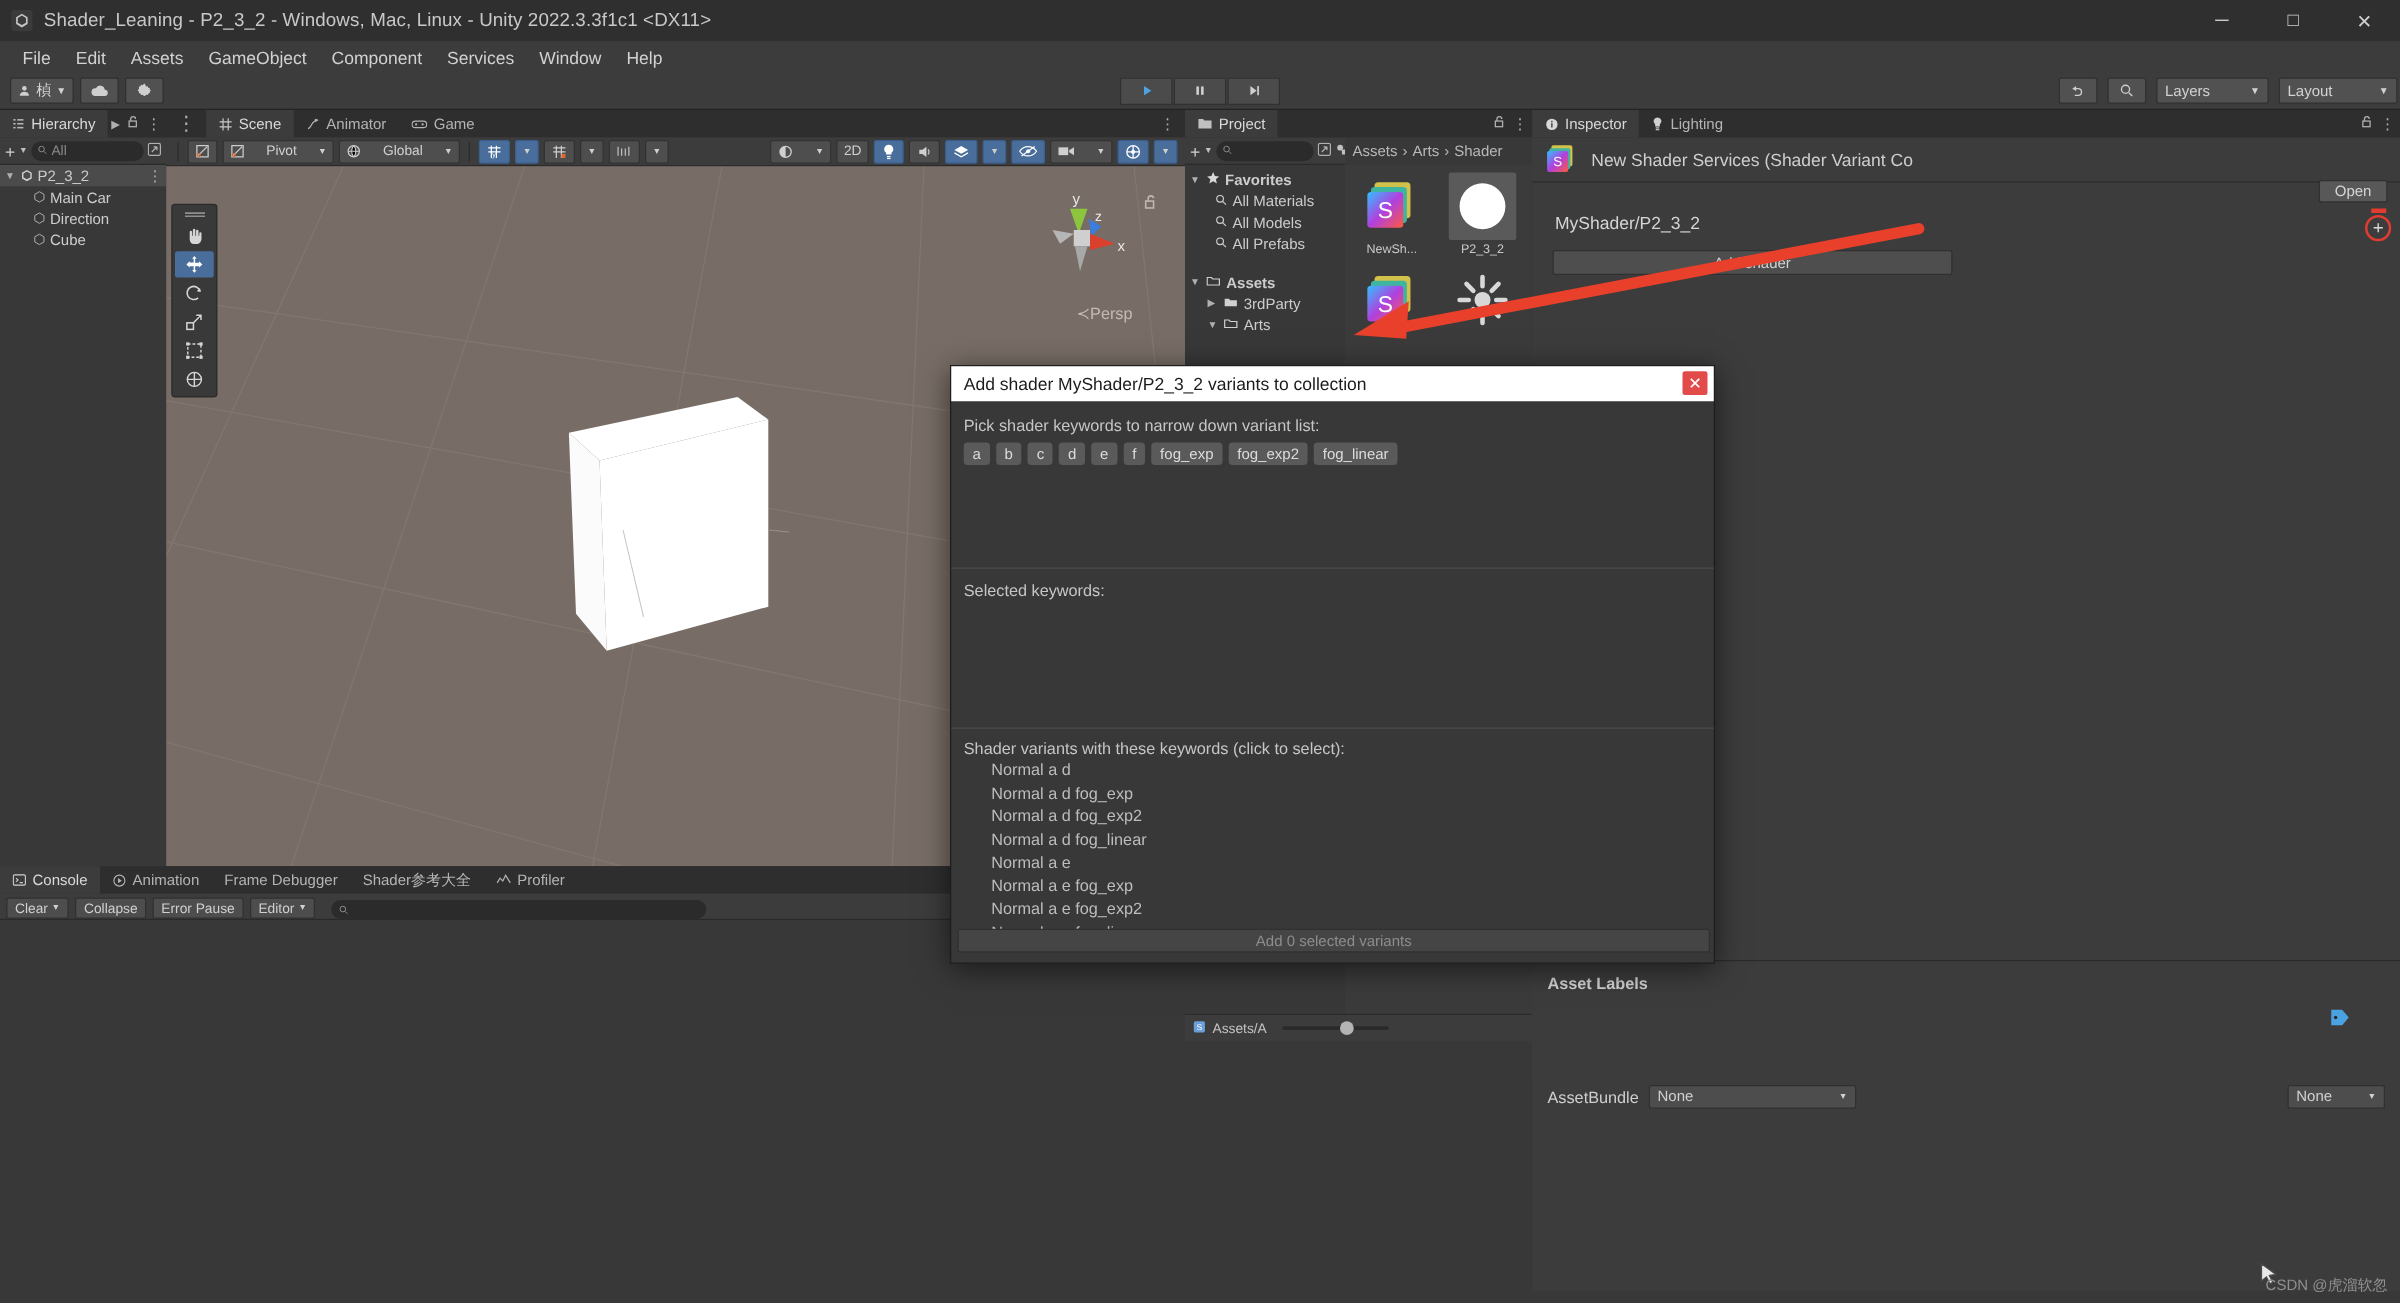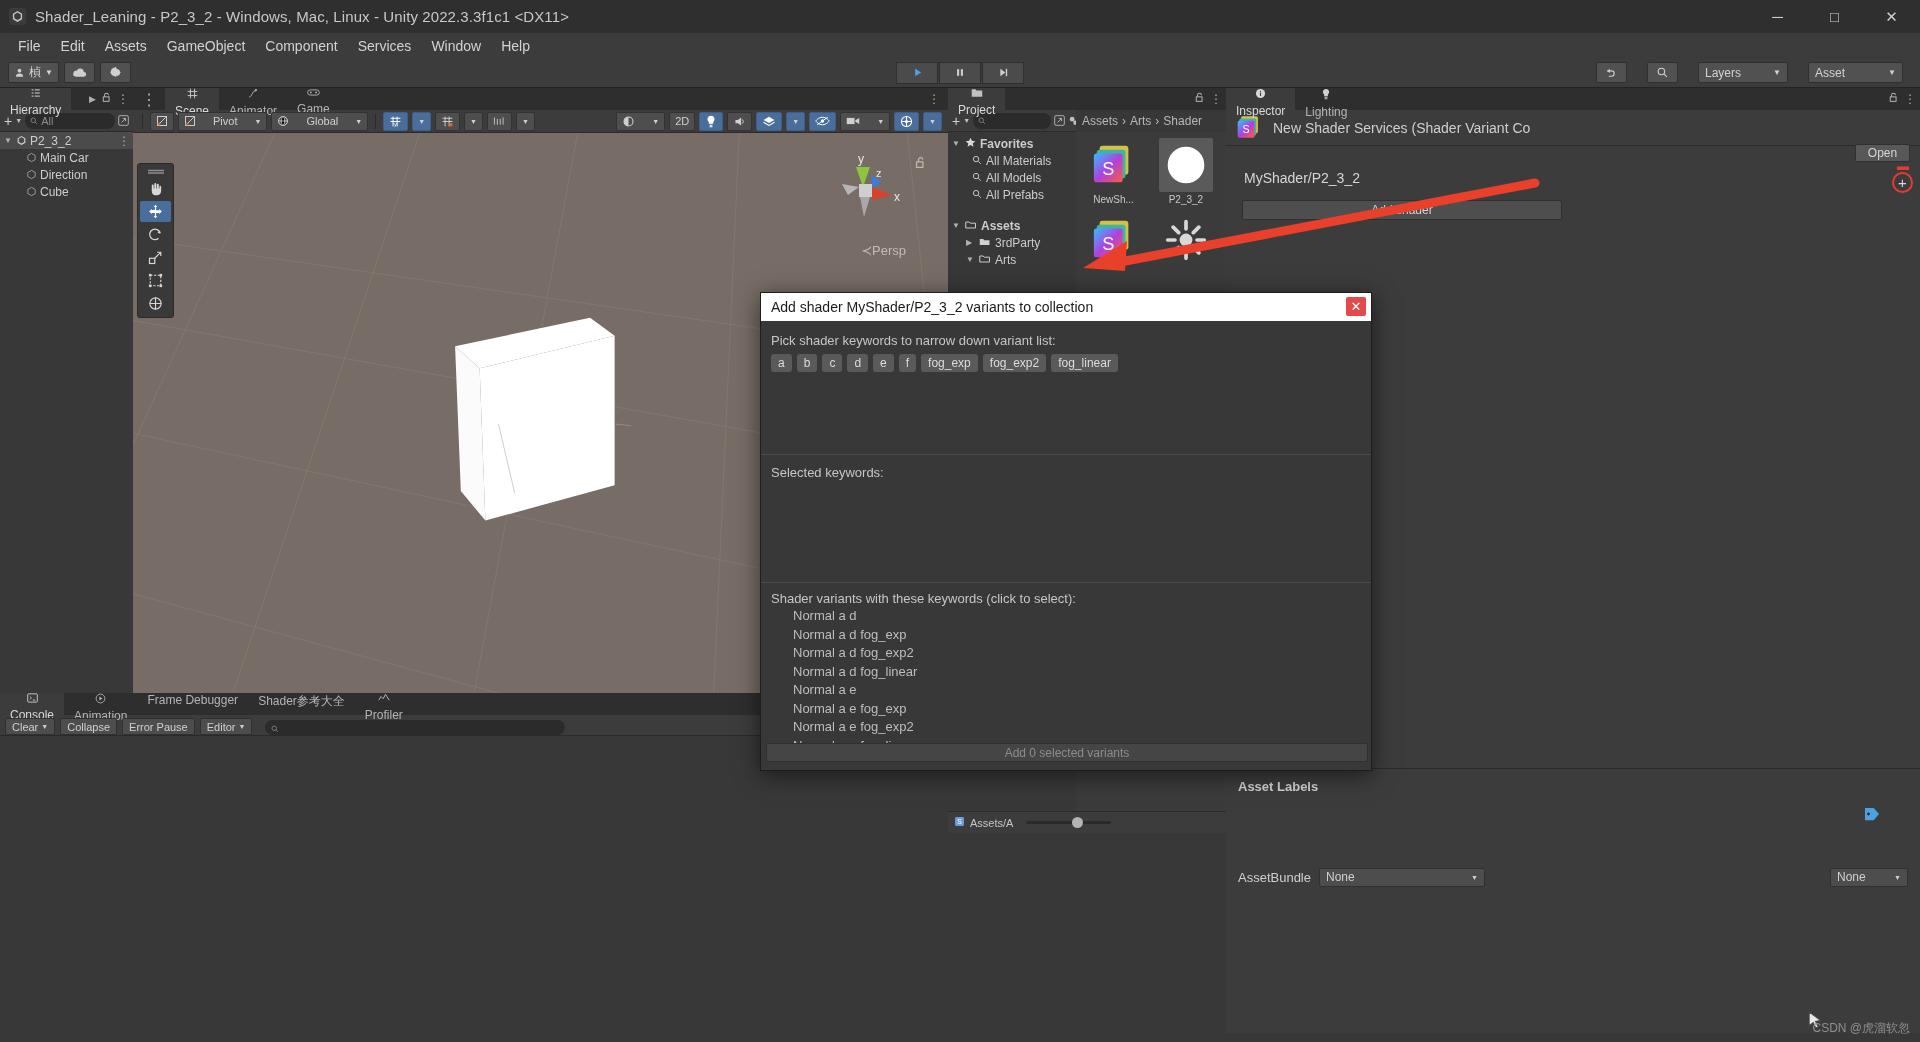--- a/index.html
+++ b/index.html
@@ -52,36 +52,36 @@
   }
   .tb-left { margin-left:8px; display:flex; gap:5px; align-items:center;}
   .play-group {
     position:absolute; left:50%; transform:translateX(-50%);
     display:flex; gap:1px;
   }
   .play-btn {
     width:42px; height:22px; background:#4b4b4b; border:1px solid #303030;
     display:flex; align-items:center; justify-content:center;
   }
-  .tb-right { position:absolute; right:17px; display:flex; gap:20px; align-items:center; }
+  .tb-right { position:absolute; right:2px; display:flex; gap:8px; align-items:center; }
   .tb-drop {
     height:21px; background:#515151; border:1px solid #303030; border-radius:2px;
     display:flex; align-items:center; justify-content:space-between;
     padding:0 6px; color:#d2d2d2; font-size:12px;
   }
 
   
   .panel { position:absolute; background:#383838; }
   .panel-tabbar {
     height:22px; background:#2e2e2e; display:flex; align-items:center;
     position:relative;
   }
   .ptab {
     height:22px; display:flex; align-items:center; gap:5px;
-    padding:0 10px; font-size:12px; color:#b4b4b4;flex-direction:column;
+    padding:0 10px; font-size:12px; color:#b4b4b4;
   }
   .ptab.active { background:#3c3c3c; color:#d9d9d9; }
   .ptab-icons { position:absolute; right:4px; display:flex; gap:6px; align-items:center; color:#b0b0b0; font-size:12px;}
 
   
   #hierarchy { left:0; top:88px; width:133px; height:605px; background:#383838; }
   .hier-toolbar {
     height:22px; background:#3c3c3c; display:flex; align-items:center; gap:3px;
     padding:0 4px; border-bottom:1px solid #2a2a2a;
   }
@@ -361,21 +361,21 @@
         <svg width="13" height="13" viewBox="0 0 24 24">
             <circle cx="10" cy="10" r="6" fill="none" stroke="#cfcfcf" stroke-width="2"></circle>
             <path stroke="#cfcfcf" stroke-width="2" d="M15 15l5 5"></path>
           </svg>
       </div>
       <div class="tb-drop" style="width:90px">
         <span>Layers</span>
         <span style="font-size:8px">▼</span>
       </div>
       <div class="tb-drop" style="width:95px">
-        <span>Asset</span>
+        <span>Layout</span>
         <span style="font-size:8px">▼</span>
       </div>
     </div>
   </div>
 
   <div class="panel" id="hierarchy">
     <div class="panel-tabbar">
       <div class="ptab active">
         <span class="ico">
           <svg width="10" height="10" viewBox="0 0 16 16">

